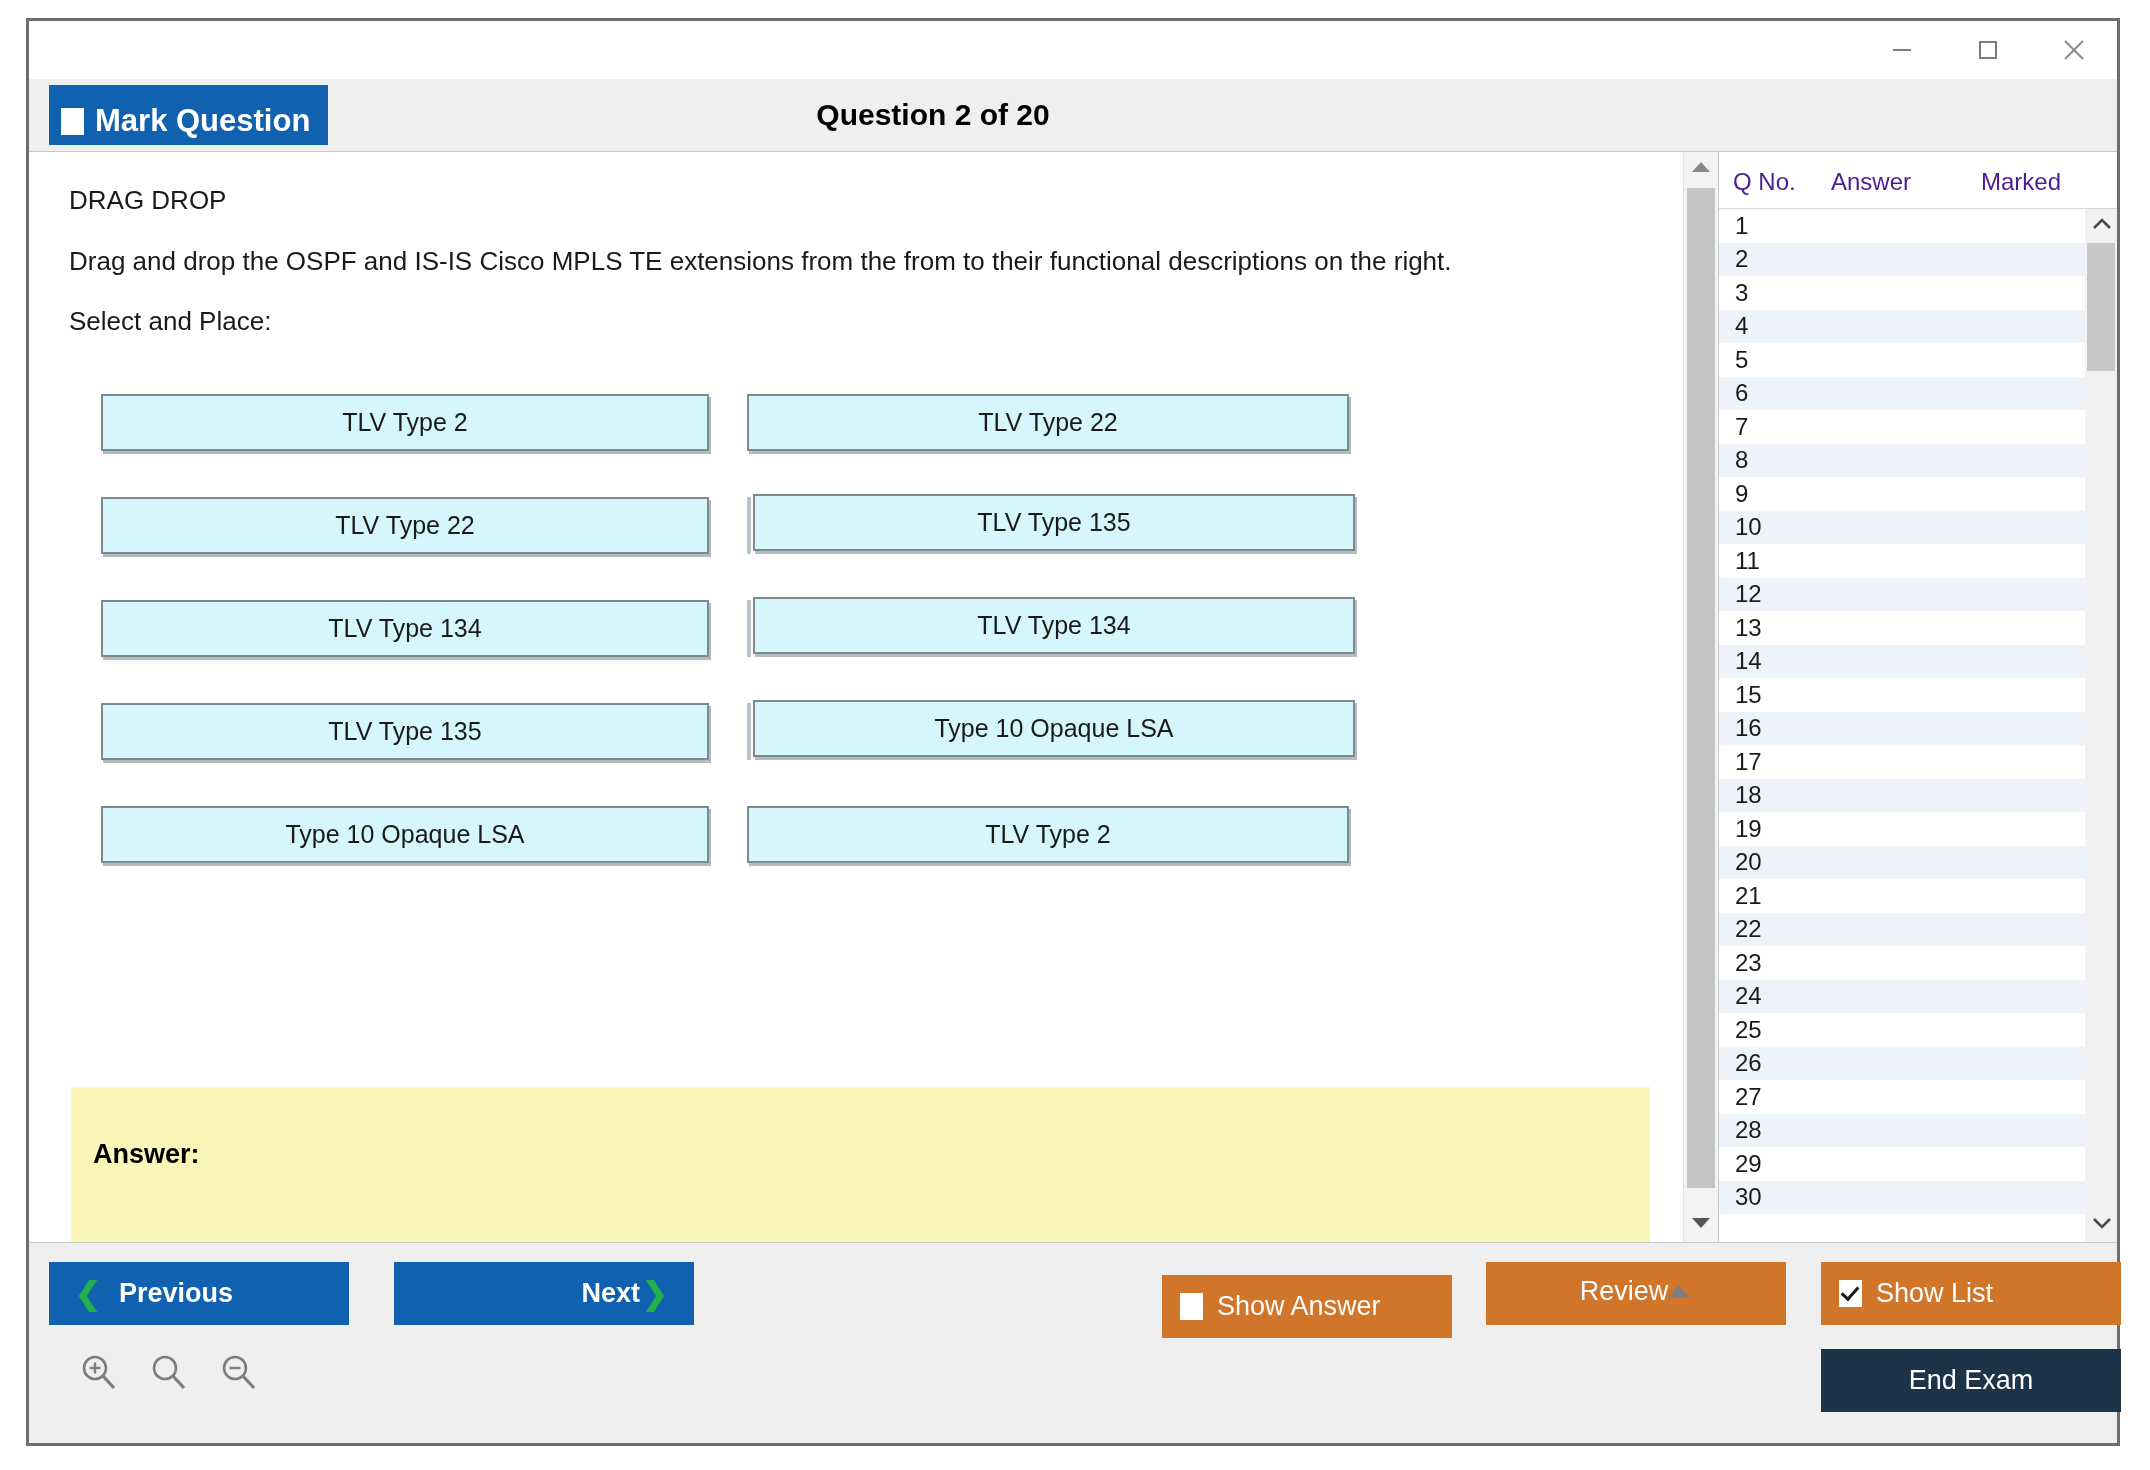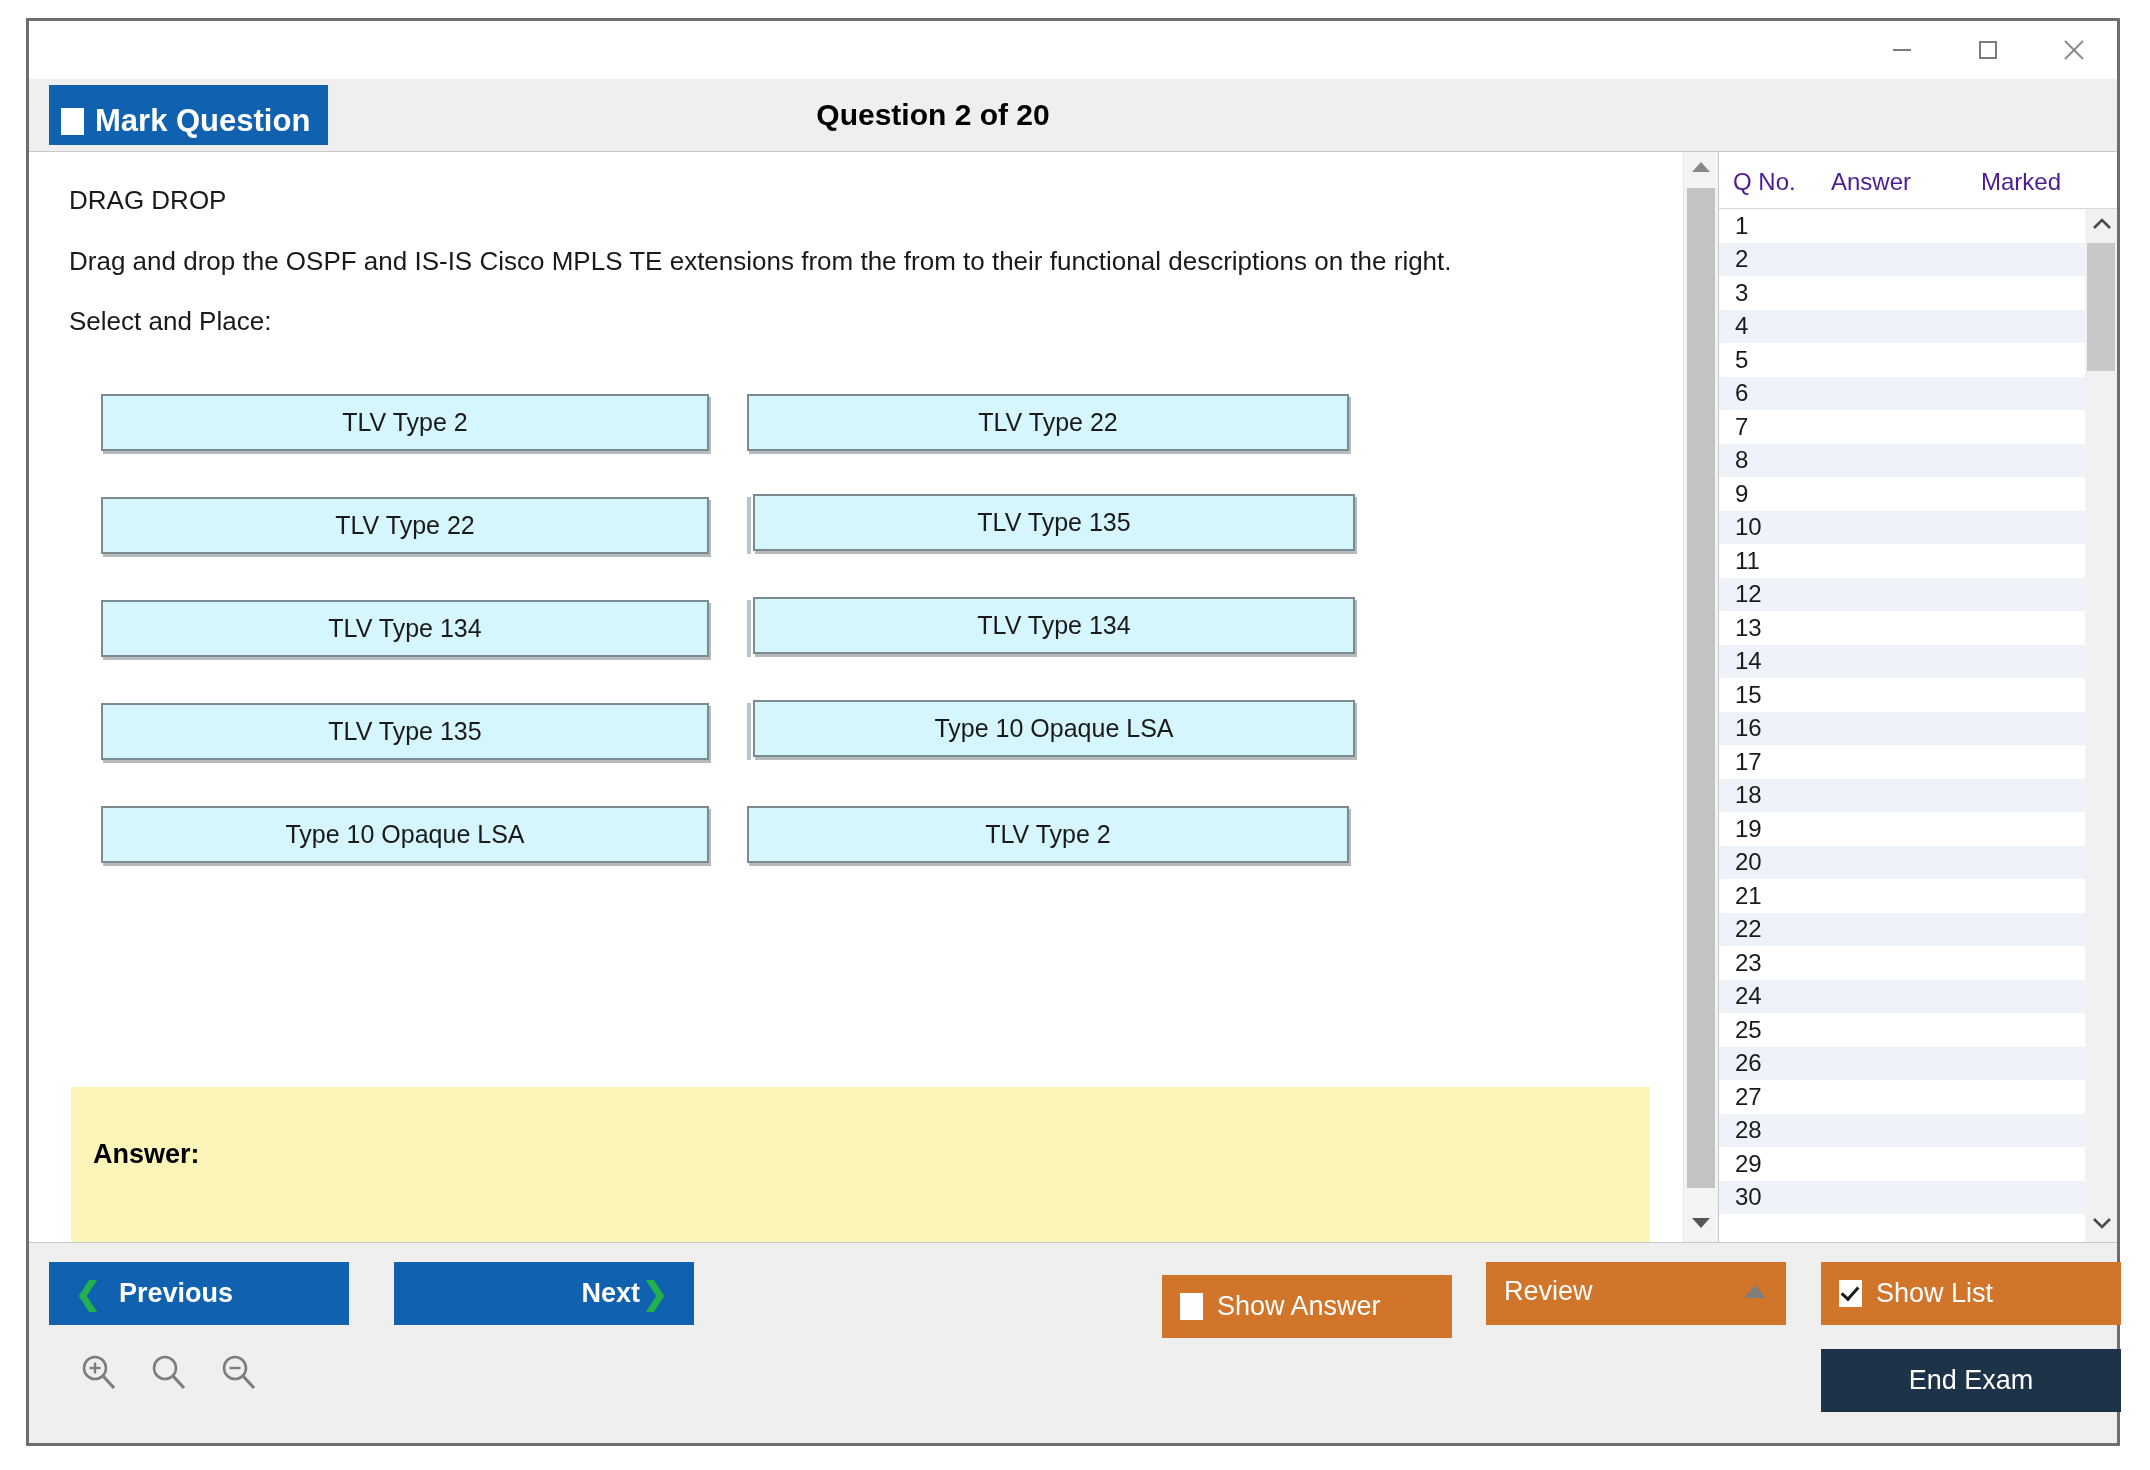--- a/index.html
+++ b/index.html
@@ -304,21 +304,21 @@
   .chev { color: #22b14c; font-size: 31px; font-weight: bold; line-height: 1; }
 
   #btn-show-answer {
     left: 1133px; top: 19px; width: 290px; height: 63px;
     justify-content: flex-start; padding-left: 18px; gap: 14px;
     font-weight: normal;
     margin-top: 13px;
   }
   #btn-review {
     left: 1457px; top: 19px; width: 300px; height: 63px;
-    justify-content: space-between; padding: 0 20px 4px 18px;
+    justify-content: center; padding: 0 20px 4px 18px;
     font-weight: normal;
   }
   #btn-show-list {
     left: 1792px; top: 19px; width: 300px; height: 63px;
     justify-content: flex-start; padding-left: 18px; gap: 14px;
     font-weight: normal;
   }
   #btn-save-session {
     left: 1457px; top: 106px; width: 300px; height: 63px;
     justify-content: center; font-weight: normal;

